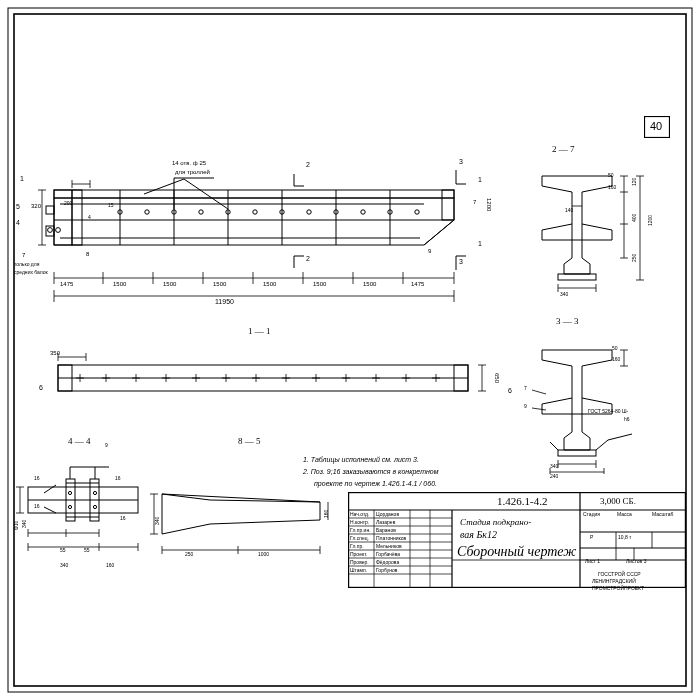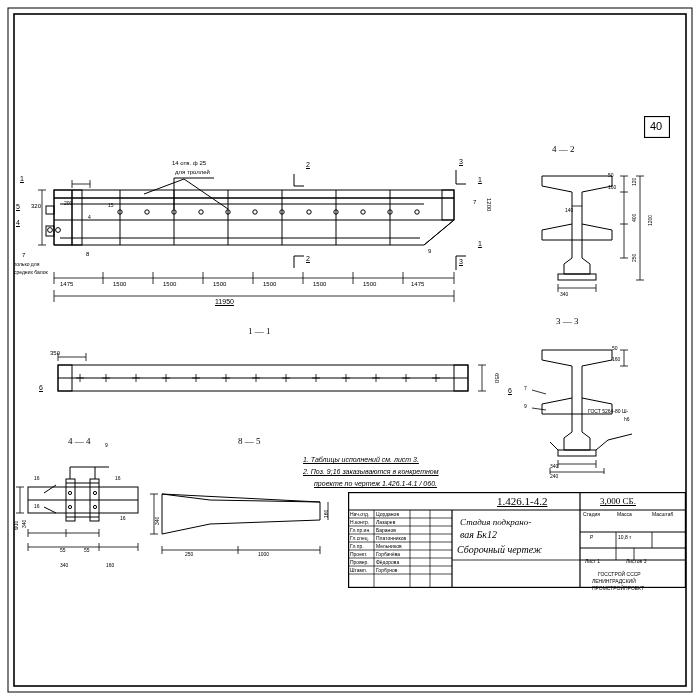--- a/index.html
+++ b/index.html
@@ -1,21 +1,21 @@
 <!DOCTYPE html>
 <html><head>
 <meta charset="utf-8">
 <style>
   html,body{margin:0;padding:0;background:#ffffff;}
   body{width:700px;height:700px;font-family:"Liberation Sans",sans-serif;color:#000;}
   #sheet{position:relative;width:700px;height:700px;overflow:hidden;background:#fff;}
   .abs{position:absolute;}
   .lbl{position:absolute;font-size:6px;line-height:1;white-space:nowrap;}
   .lbl.sm{font-size:5px;}
-  .lbl.md{font-size:7px;text-decoration:underline;}
+  .lbl.md{font-size:7px;}
   .lbl.lg{font-size:9px;}
   .lbl.it{font-style:italic;}
   .rot{transform-origin:0 0;}
   svg{display:block;}
   .ttl{font-family:"Liberation Serif",serif;}
 </style>
 </head>
 <body>
 
 <div id="sheet">
@@ -271,21 +271,21 @@
         <line x1="0" y1="54" x2="8" y2="54"></line>
         <line x1="178" y1="22" x2="178" y2="40"></line>
       </g>
     </g>
   </svg>
   <div class="lbl rot sm" style="left:155px;top:525px;transform:rotate(-90deg)">340</div>
   <div class="lbl rot sm" style="left:324px;top:518px;transform:rotate(-90deg)">160</div>
   <div class="lbl sm" style="left:185px;top:552px">250</div>
   <div class="lbl sm" style="left:258px;top:552px">1000</div>
 
-  <div class="lbl lg ttl" style="left:552px;top:145px">4 — 2</div>
+  <div class="lbl lg ttl" style="left:552px;top:145px">2 — 7</div>
   <svg class="abs" style="left:520px;top:162px" width="140" height="130">
     <g stroke="#000" fill="none" stroke-width="1">
 
       <path d="M22 14 L92 14 L92 24 L62 30 L62 62 L92 68 L92 78 L22 78 L22 68 L52 62 L52 30 L22 24 Z"></path>
 
       <path d="M52 62 L52 96 L44 102 L44 112 L70 112 L70 102 L62 96 L62 62"></path>
       <rect x="38" y="112" width="38" height="6"></rect>
 
       <g stroke-width="0.8">
         <line x1="104" y1="14" x2="104" y2="30"></line>
@@ -401,21 +401,21 @@
   <div class="lbl sm" style="left:376px;top:544px">Мельников</div>
   <div class="lbl sm" style="left:350px;top:552px">Проект.</div>
   <div class="lbl sm" style="left:376px;top:552px">Горбачёва</div>
   <div class="lbl sm" style="left:350px;top:560px">Провер.</div>
   <div class="lbl sm" style="left:376px;top:560px">Фёдорова</div>
   <div class="lbl sm" style="left:350px;top:568px">Штамп.</div>
   <div class="lbl sm" style="left:376px;top:568px">Горбунов</div>
 
   <div class="lbl ttl it" style="left:460px;top:518px;font-size:9px">Стадия подкрано-</div>
   <div class="lbl ttl it" style="left:460px;top:530px;font-size:10px">вая Бк12</div>
-  <div class="lbl ttl it" style="left:457px;top:545px;font-size:10px">Сборочный   чертеж</div>
+  <div class="lbl ttl it" style="left:457px;top:545px;font-size:14px">Сборочный   чертеж</div>
 
   <div class="lbl sm" style="left:583px;top:512px">Стадия</div>
   <div class="lbl sm" style="left:617px;top:512px">Масса</div>
   <div class="lbl sm" style="left:652px;top:512px">Масштаб</div>
   <div class="lbl sm" style="left:590px;top:535px">Р</div>
   <div class="lbl sm" style="left:618px;top:535px">10,8 т</div>
   <div class="lbl sm" style="left:585px;top:559px">Лист 1</div>
   <div class="lbl sm" style="left:626px;top:559px">Листов 3</div>
   <div class="lbl sm" style="left:598px;top:572px">ГОССТРОЙ СССР</div>
   <div class="lbl sm" style="left:592px;top:579px">ЛЕНИНГРАДСКИЙ</div>

